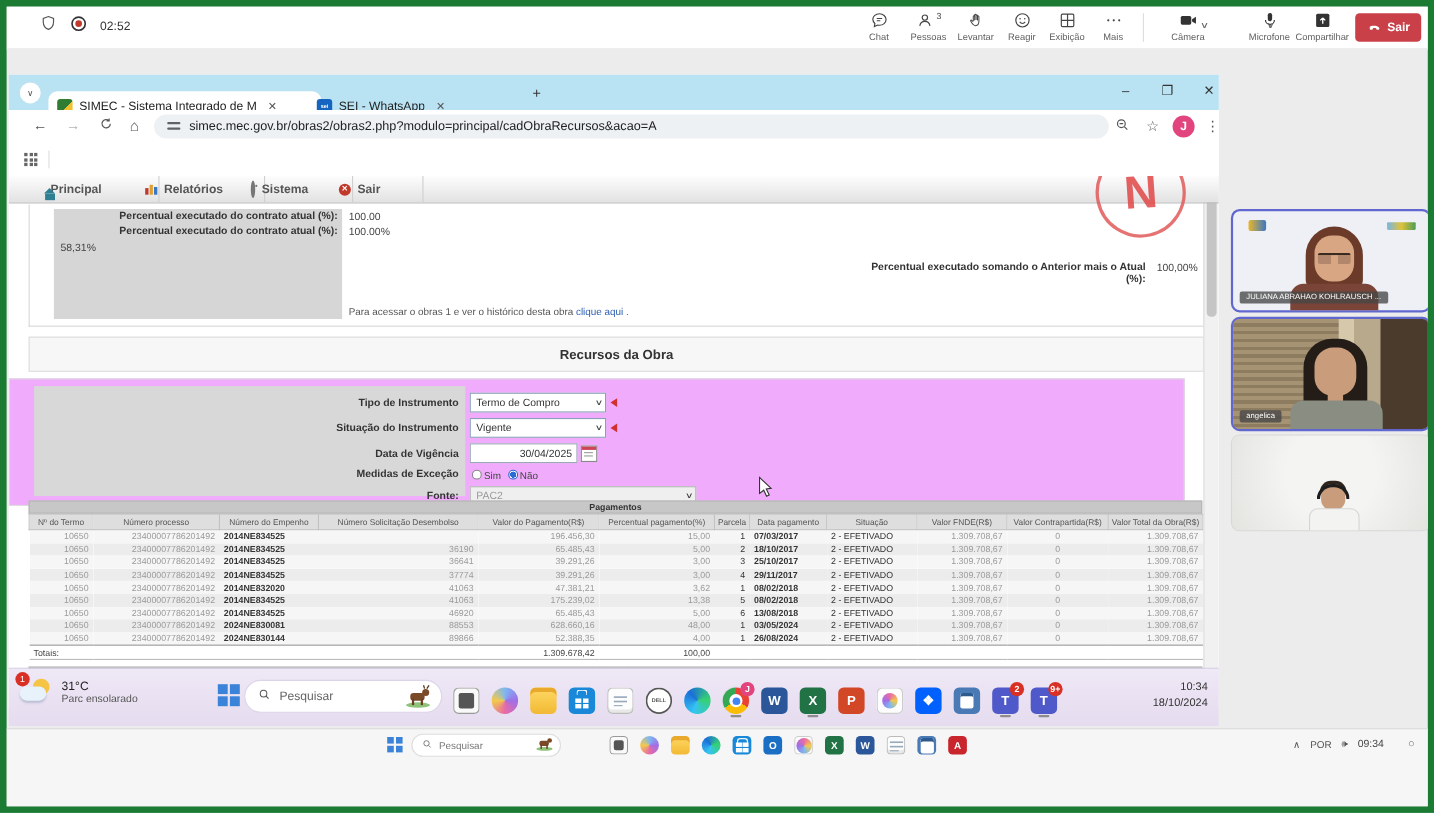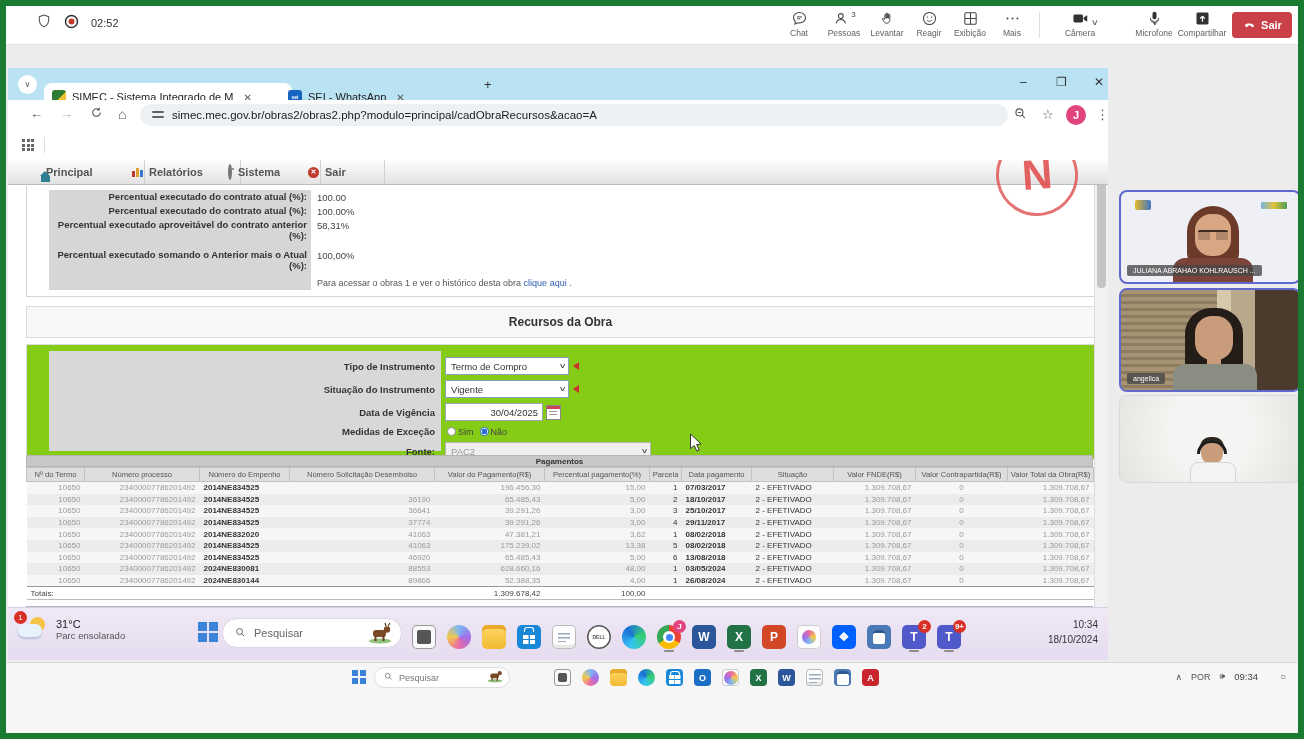--- a/index.html
+++ b/index.html
@@ -82,21 +82,21 @@
   #p1gray{position:absolute;left:22px;top:4px;width:262px;height:100px;background:#d6d6d6;}
   .prow{position:absolute;left:22px;width:1040px;display:flex;}
   .prow .pl{width:262px;text-align:right;font-size:9.5px;font-weight:bold;color:#333;line-height:1.15;padding-right:4px;box-sizing:border-box;}
   .prow .pv{font-size:9.5px;color:#444;padding-left:6px;white-space:nowrap;}
   #histnote{position:absolute;left:290px;top:92px;font-size:9px;color:#555;white-space:nowrap;}
   #histnote .lnk{color:#2a5db0;}
 
   #band-recursos{position:absolute;left:18px;top:146px;width:1067px;height:30px;background:#f7f7f7;border:1px solid #dcdcdc;
     display:flex;align-items:center;justify-content:center;font-size:12px;font-weight:bold;color:#333;}
 
-  #panel2{position:absolute;left:18px;top:184px;width:1067px;height:114px;background:#84cc16;border:1px solid #dcdcdc;}
+  #panel2{position:absolute;left:0;top:184px;width:1067px;height:114px;background:#f0abfc;border:1px solid #dcdcdc;}
   #p2gray{position:absolute;left:22px;top:6px;width:392px;height:100px;background:#d8d8d8;}
   .frow{position:absolute;left:22px;display:flex;align-items:center;}
   .frow .fl{width:392px;text-align:right;font-size:9.5px;font-weight:bold;color:#333;padding-right:6px;box-sizing:border-box;}
   .sel{height:18px;background:#fff;border:1px solid #8aa0b8;font-size:9.5px;color:#333;display:flex;align-items:center;
     justify-content:space-between;padding:0 3px 0 5px;box-sizing:border-box;}
   .sel .car{font-size:7px;color:#444;transform:scaleX(1.5);}
   .sel.dis{background:#efefef;color:#999;border-color:#b5b5b5;}
   .reqmark{width:0;height:0;border-top:4px solid transparent;border-bottom:4px solid transparent;border-right:6px solid #d03030;margin-left:4px;}
   .dtin{width:88px;height:16px;border:1px solid #9aa8b5;font-size:9.5px;color:#333;text-align:right;padding:0 4px;
     display:flex;align-items:center;justify-content:flex-end;background:#fff;}
@@ -468,24 +468,23 @@
         <div id="prow-holder">
               <div class="prow" style="top: 6px;">
                 <div class="pl">Percentual executado do contrato atual (%):</div>
                 <div class="pv">100.00</div>
               </div>
               <div class="prow" style="top: 20px;">
                 <div class="pl">Percentual executado do contrato atual (%):</div>
                 <div class="pv">100.00%</div>
               </div>
               <div class="prow" style="top: 34px;">
-                <div class="pl">Percentual executado aproveitável do contrato anterior (%):</div>
                 <div class="pv">58,31%</div>
               </div>
-              <div class="prow" style="top: 64px;">
+              <div class="prow" style="top: 52px; justify-content: flex-end;">
                 <div class="pl">Percentual executado somando o Anterior mais o Atual (%):</div>
                 <div class="pv">100,00%</div>
               </div>
             </div>
         <div id="histnote">
           <span>Para acessar o obras 1 e ver o histórico desta obra </span><span class="lnk">clique aqui</span><span> .</span>
         </div>
       </div>
 
       <div id="band-recursos">Recursos da Obra</div>

